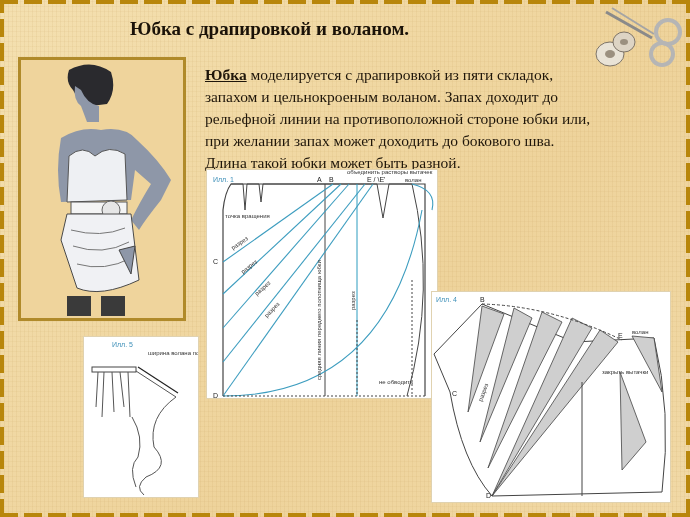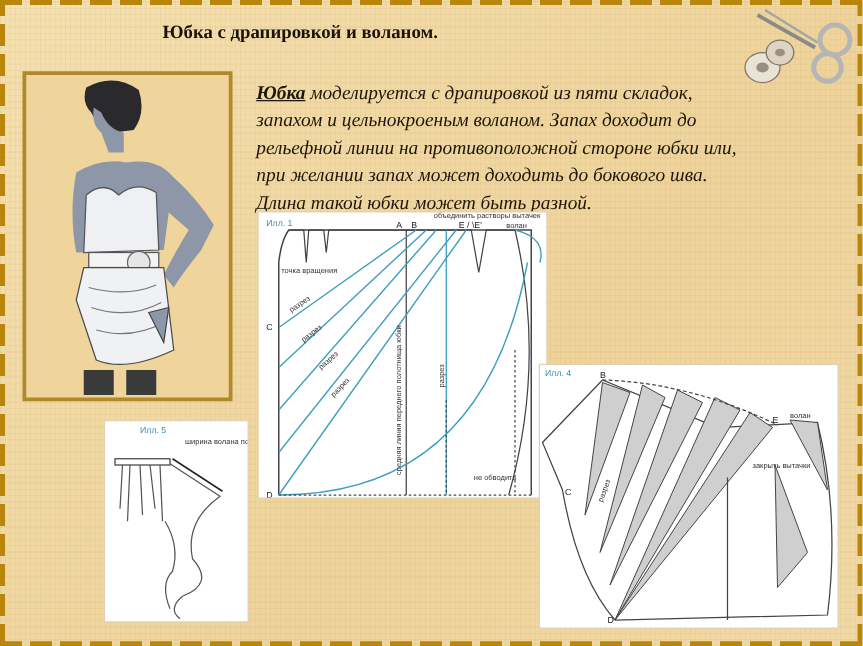--- a/index.html
+++ b/index.html
@@ -11,22 +11,22 @@
       repeating-linear-gradient(90deg, rgba(190,150,80,0.10) 0 1px, transparent 1px 4px),
       repeating-linear-gradient(0deg, rgba(190,150,80,0.08) 0 1px, transparent 1px 5px),
       linear-gradient(135deg,#f4e0b0,#eed39b 60%,#f1d9a6);}
   .dash-top,.dash-bottom{position:absolute;left:0;right:0;height:4px;
     background:repeating-linear-gradient(90deg,#b8860b 0 18px,transparent 18px 24px);}
   .dash-top{top:0;} .dash-bottom{bottom:0;}
   .dash-left,.dash-right{position:absolute;top:0;bottom:0;width:4px;
     background:repeating-linear-gradient(0deg,#b8860b 0 18px,transparent 18px 24px);}
   .dash-left{left:0;} .dash-right{right:0;}
 
-  .title{position:absolute;left:130px;top:18px;font-weight:bold;font-size:15px;color:#1a1208;}
-  .body-text{position:absolute;left:205px;top:64px;width:392px;font-size:15.5px;line-height:22px;color:#1f160a;font-style:italic;}
+  .title{position:absolute;left:130px;top:18px;font-weight:bold;font-size:19px;color:#1a1208;}
+  .body-text{position:absolute;left:205px;top:64px;width:392px;font-size:15.5px;line-height:22px;color:#1f160a;}
   .body-text .lead{font-weight:bold;text-decoration:underline;}
 
   .fashion{position:absolute;left:18px;top:57px;width:168px;height:264px;border:3px solid #b08a2a;box-sizing:border-box;
     background:#efd49c;overflow:hidden;}
   .panel{position:absolute;background:#fff;box-shadow:0 0 0 1px #e0d2b0;}
   .fig1{left:207px;top:170px;width:230px;height:228px;}
   .fig4{left:432px;top:292px;width:238px;height:210px;}
   .fig5{left:84px;top:337px;width:114px;height:160px;}
   .fig-label{position:absolute;font-family:"Liberation Sans","DejaVu Sans",sans-serif;font-size:7px;color:#3d8fb8;}
   .tiny{font-family:"Liberation Sans","DejaVu Sans",sans-serif;font-size:6px;fill:#333;}

